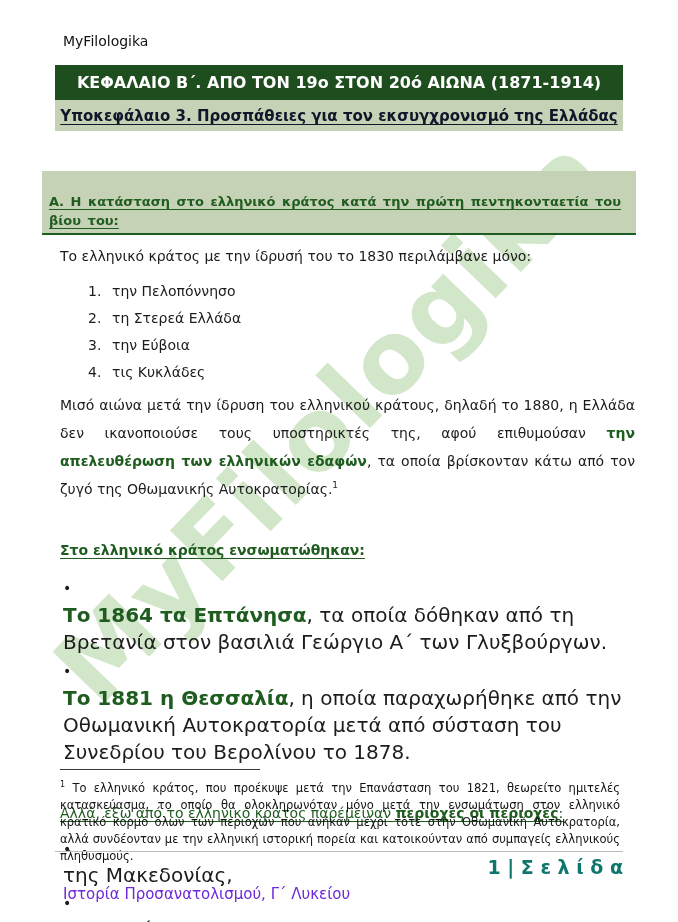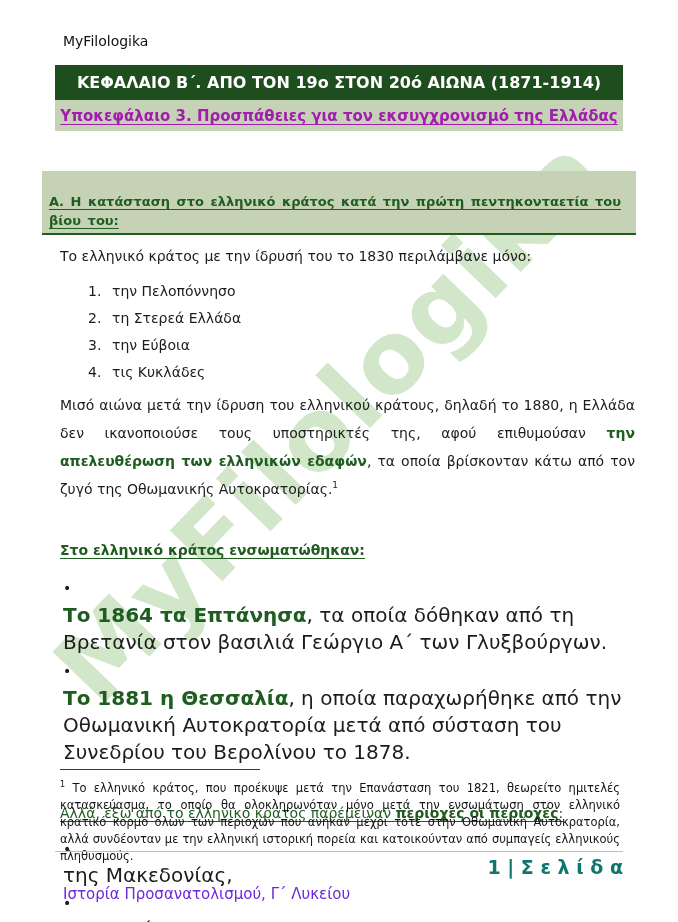--- a/index.html
+++ b/index.html
@@ -15,21 +15,21 @@
     color:#9cc88a; opacity:0.45; letter-spacing:2px;
   }
   .content{position:relative; z-index:1; padding:33px 55px 0 55px;}
   .brand{font-size:14px; color:#111; margin-left:8px;}
   .banner{
     margin-top:16px; background:#1e4d1e; color:#ffffff; text-align:center;
     font-weight:bold; font-size:16px; padding:8px 4px;
   }
   .subband{background:#c6d2b6; text-align:center; padding:6px 4px;}
   .subband span{
-    color:#a21caf; font-weight:bold; font-size:15px;
+    color:#0f172a; font-weight:bold; font-size:15px;
     text-decoration:underline; text-underline-offset:3px;
   }
   .section-heading{
     margin:40px -13px 0 -13px; background:#c6d2b6;
     border-bottom:2px solid #1f5c1f; padding:20px 7px 4px 7px;
   }
   .section-heading span{
     color:#1f5c1f; font-weight:bold; font-size:13px; word-spacing:2px;
     text-decoration:underline; text-underline-offset:3px;
   }

